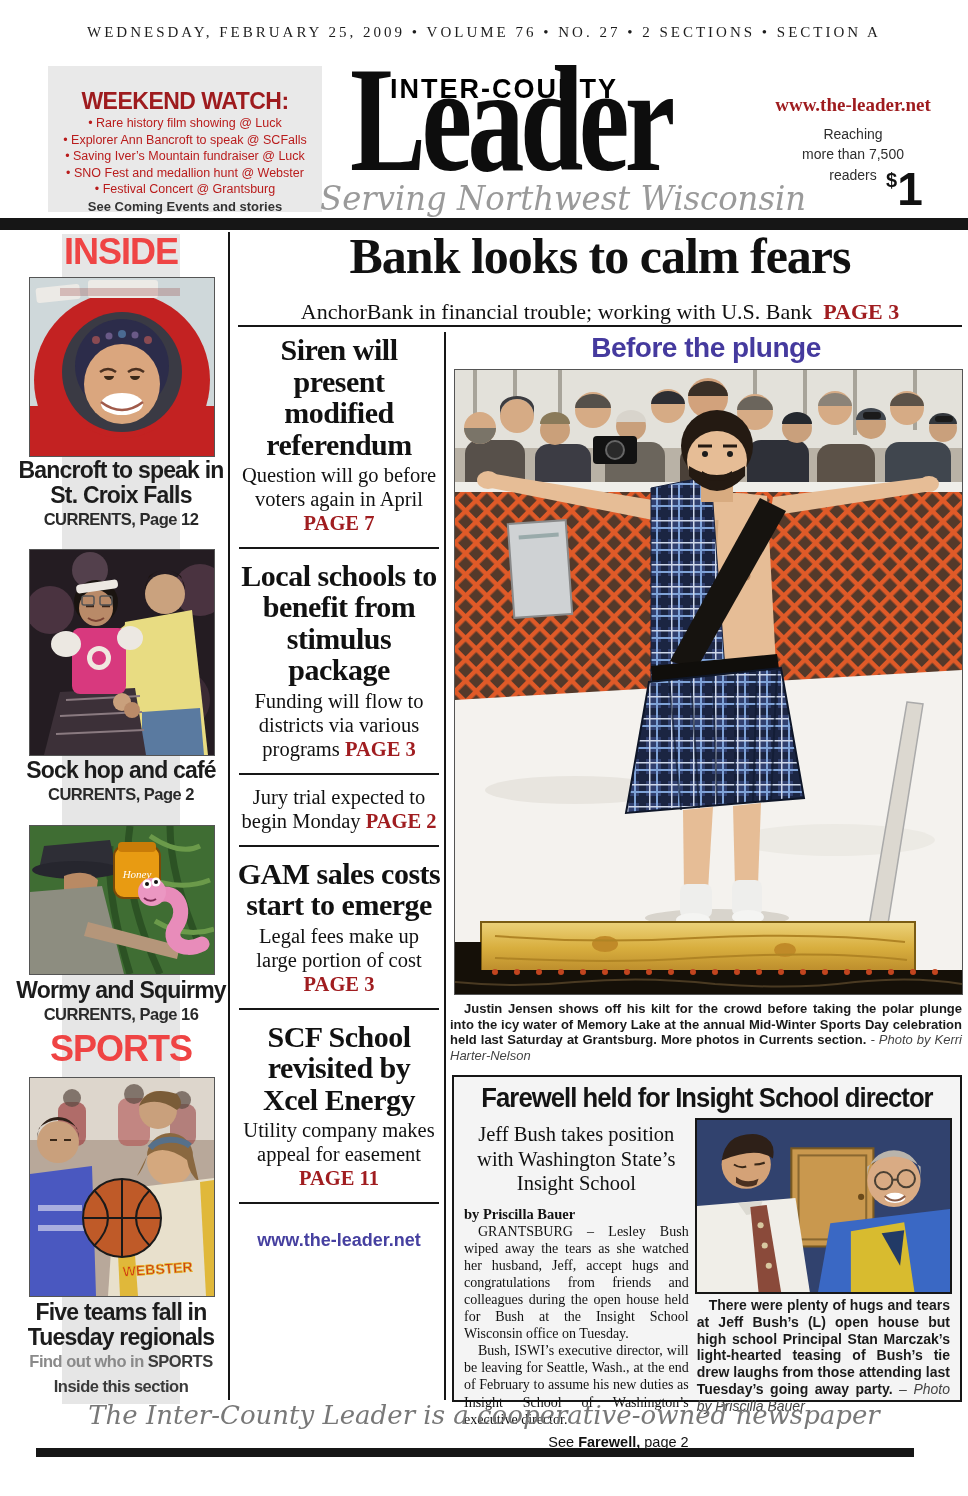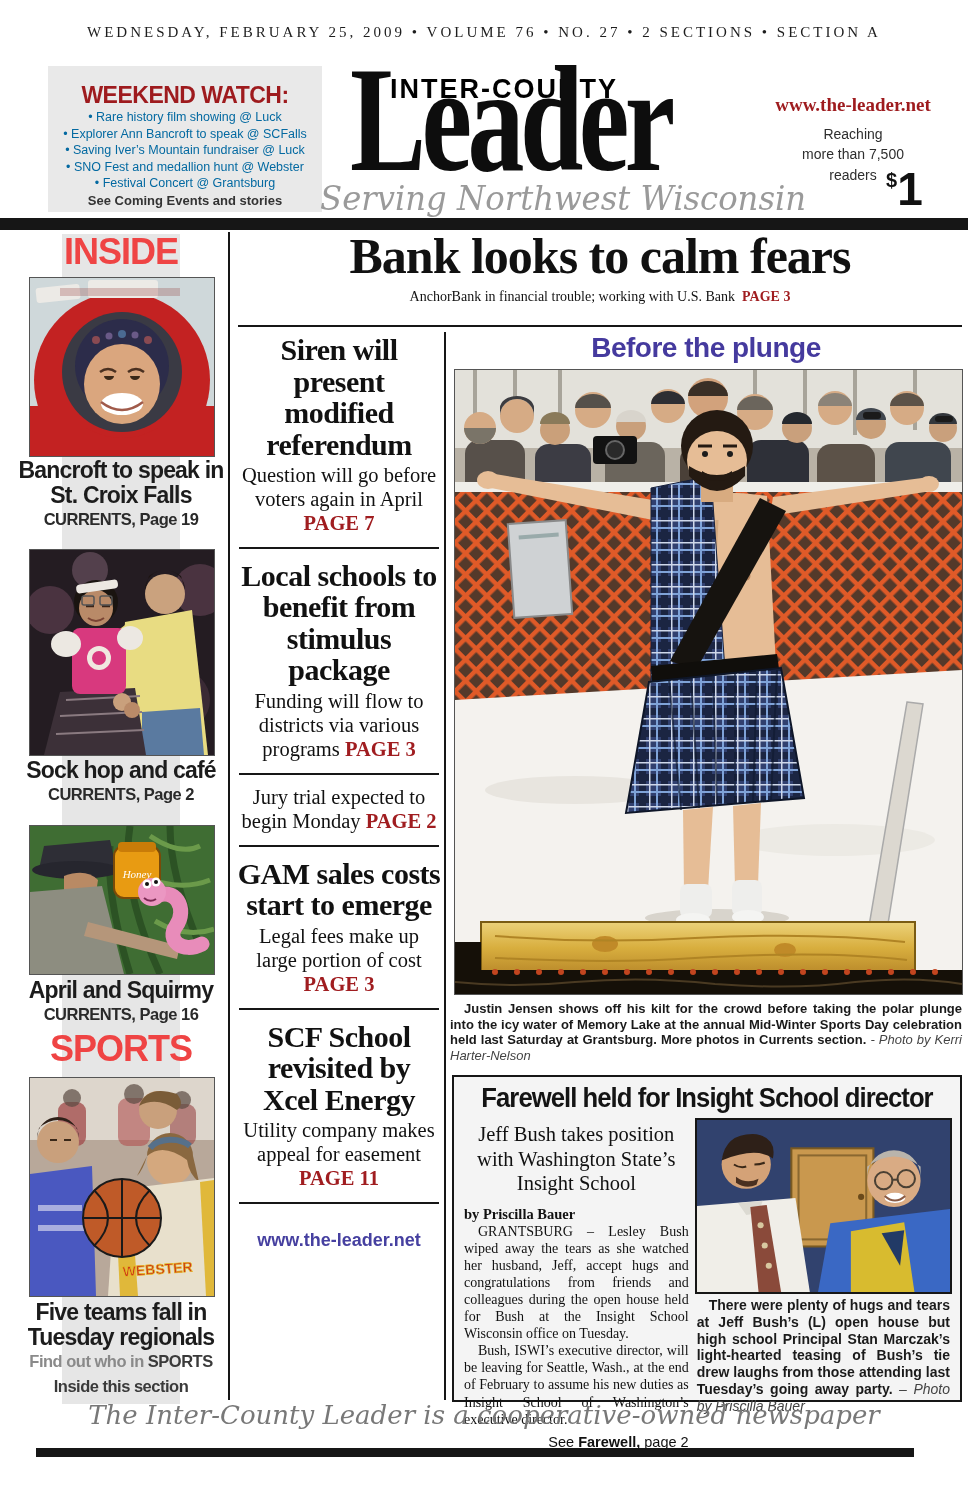--- a/index.html
+++ b/index.html
@@ -2,23 +2,23 @@
 <html><head>
 <meta charset="utf-8">
 <style>
   html,body{margin:0;padding:0;background:#fff;}
   .page{position:relative;width:968px;height:1496px;background:#fff;overflow:hidden;
         font-family:"Liberation Serif",serif;color:#111;}
   .abs{position:absolute;}
 
   
   .dateline{top:24px;left:0;width:100%;text-align:center;font-size:15px;letter-spacing:3px;color:#1d1d1d;}
-  .ww-box{left:48px;top:66px;width:274px;height:146px;background:#e9e9e9;text-align:center;padding-top:16px;box-sizing:border-box;}
+  .ww-box{left:48px;top:66px;width:274px;height:146px;background:#e9e9e9;text-align:center;padding-top:22px;box-sizing:border-box;}
   .ww-title{font-family:"Liberation Sans",sans-serif;font-weight:bold;font-size:23px;color:#9e1b1e;letter-spacing:-0.5px;}
-  .ww-item{font-family:"Liberation Sans",sans-serif;font-size:12.5px;color:#0369a1;line-height:1.32;}
+  .ww-item{font-family:"Liberation Sans",sans-serif;font-size:12.5px;color:#b91c1c;line-height:1.32;}
   .ww-footer{font-family:"Liberation Sans",sans-serif;font-size:13px;font-weight:bold;color:#333;margin-top:1px;}
   .kicker{left:390px;top:74px;font-family:"Liberation Sans",sans-serif;font-weight:bold;
           font-size:27px;letter-spacing:2px;color:#000000;}
   .leader-title{left:350px;top:44px;font-size:150px;font-weight:bold;line-height:1;color:#0d0d0d;
                 letter-spacing:-6px;transform:scaleX(0.76);transform-origin:left top;white-space:nowrap;}
   .tagline{left:320px;top:178px;font-family:"DejaVu Serif",serif;font-style:italic;font-size:34px;
            color:#9a9a9a;white-space:nowrap;transform:scaleX(0.95);transform-origin:left top;}
   .website{left:748px;top:94px;width:210px;text-align:center;font-weight:bold;font-size:19px;color:#9e1b1e;}
   .readers{left:768px;top:124px;width:170px;text-align:center;font-family:"Liberation Sans",sans-serif;
            font-size:14px;color:#2e2e2e;line-height:1.45;}
@@ -28,21 +28,21 @@
   .topbar{left:0;top:218px;width:968px;height:12px;background:#161616;}
 
   
   .graystrip{left:62px;top:234px;width:118px;height:1170px;background:#e6e6e6;}
   .vline1{left:228px;top:232px;width:2px;height:1168px;background:#161616;}
   .vline2{left:444px;top:332px;width:2px;height:1068px;background:#161616;}
 
   
   .lead{left:238px;top:230px;width:724px;text-align:center;}
   .lead-h{font-size:50px;font-weight:bold;letter-spacing:-1px;line-height:1.05;}
-  .lead-s{font-size:14px;margin-top:6px;}
+  .lead-s{font-size:22px;margin-top:16px;}
   .pageref{color:#a01d20;font-weight:bold;}
   .lead-rule{left:238px;top:325px;width:724px;height:0;border-top:2px solid #161616;}
 
   
   .sec-title{font-family:"Liberation Sans",sans-serif;font-weight:bold;font-size:36px;color:#ef4444;
              letter-spacing:-1px;width:194px;left:24px;text-align:center;}
   .ph{outline:1px solid #555;background:#ccc;display:block;}
   .sb-cap{left:16px;width:210px;text-align:center;}
   .sb-cap-title{font-family:"Liberation Sans",sans-serif;font-weight:bold;font-size:23px;
                 letter-spacing:-0.8px;line-height:1.08;color:#1c1c1c;}
@@ -172,21 +172,21 @@
     <path d="M70 94 q8 -6 16 0" stroke="#4a3020" stroke-width="2.5" fill="none"></path>
     <path d="M98 94 q8 -6 16 0" stroke="#4a3020" stroke-width="2.5" fill="none"></path>
     <path d="M74 98 a5 4 0 1 0 10 0" fill="#3a2818"></path>
       <path d="M100 98 a5 4 0 1 0 10 0" fill="#3a2818"></path>
     <ellipse cx="92" cy="126" rx="21" ry="11" fill="#fff"></ellipse>
     <path d="M71 124 q21 16 42 0" stroke="#a05a4a" stroke-width="2.5" fill="none"></path>
     <path d="M56 150 q36 20 72 0 v28 h-72z" fill="#c32222"></path>
   </svg>
   <div class="abs sb-cap" style="top:458px">
     <div class="sb-cap-title">Bancroft to speak in St. Croix Falls</div>
-    <div class="sb-cap-ref">CURRENTS, Page 19</div>
+    <div class="sb-cap-ref">CURRENTS, Page 12</div>
   </div>
 
   <svg class="abs ph" style="left:30px;top:550px" width="184" height="205" viewBox="0 0 184 205">
     <rect width="184" height="205" fill="#241c22"></rect>
     <circle cx="20" cy="60" r="24" fill="#4a3340"></circle>
       <circle cx="170" cy="40" r="26" fill="#4a3340"></circle>
       <circle cx="150" cy="150" r="30" fill="#3a2a34"></circle>
       <circle cx="60" cy="20" r="18" fill="#53404c"></circle>
     <path d="M95 72 L162 60 L178 205 L85 205 Z" fill="#e8dc82"></path>
     <path d="M112 162 L170 158 L174 205 L112 205 Z" fill="#5a7aa0"></path>
@@ -229,21 +229,21 @@
     <text x="107" y="52" font-family="Liberation Serif, serif" font-style="italic" font-size="11" fill="#fff" text-anchor="middle">Honey</text>
     <path d="M122 72 C146 58 158 84 146 100 C136 114 152 128 172 118" stroke="#e88cba" stroke-width="15" fill="none" stroke-linecap="round"></path>
     <circle cx="122" cy="66" r="14" fill="#eb97c2"></circle>
     <circle cx="117" cy="58" r="4.5" fill="#fff"></circle>
       <circle cx="126" cy="56" r="4.5" fill="#fff"></circle>
     <circle cx="117" cy="58" r="2" fill="#111"></circle>
       <circle cx="126" cy="56" r="2" fill="#111"></circle>
     <path d="M114 72 q6 5 12 1" stroke="#7a2a52" stroke-width="2" fill="none"></path>
   </svg>
   <div class="abs sb-cap" style="top:978px">
-    <div class="sb-cap-title">April and Squirmy</div>
+    <div class="sb-cap-title">Wormy and Squirmy</div>
     <div class="sb-cap-ref">CURRENTS, Page 16</div>
   </div>
 
   <div class="abs sec-title" style="top:1028px">SPORTS</div>
 
   <svg class="abs ph" style="left:30px;top:1078px" width="184" height="218" viewBox="0 0 184 218">
     <rect width="184" height="218" fill="#b8a89a"></rect>
     <rect width="184" height="62" fill="#ddd6cc"></rect>
     <rect x="28" y="24" width="28" height="44" rx="9" fill="#a04848" opacity="0.75"></rect>
     <rect x="88" y="20" width="32" height="48" rx="9" fill="#b05050" opacity="0.6"></rect>

